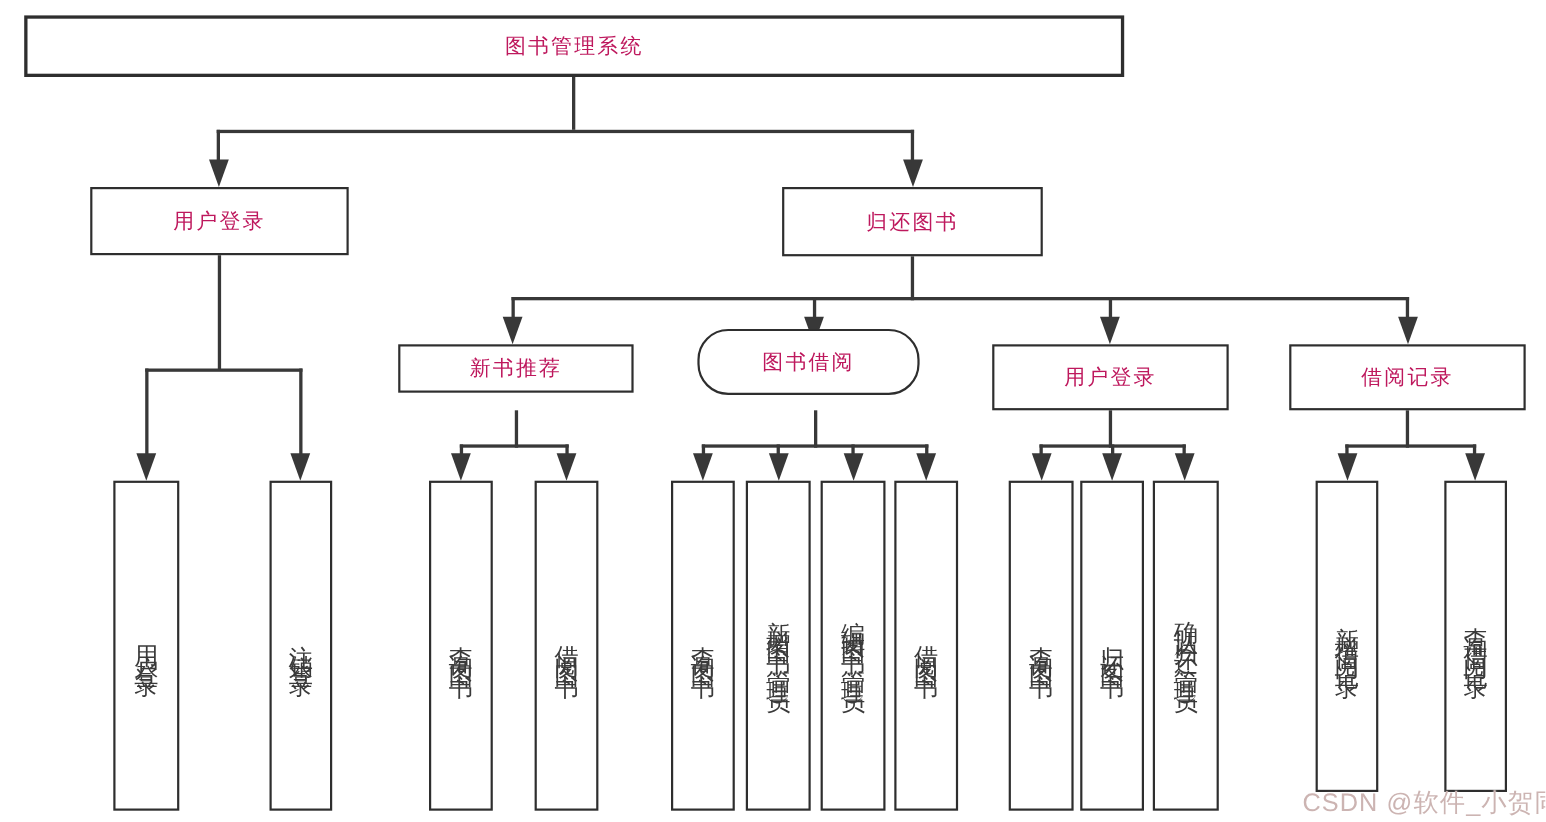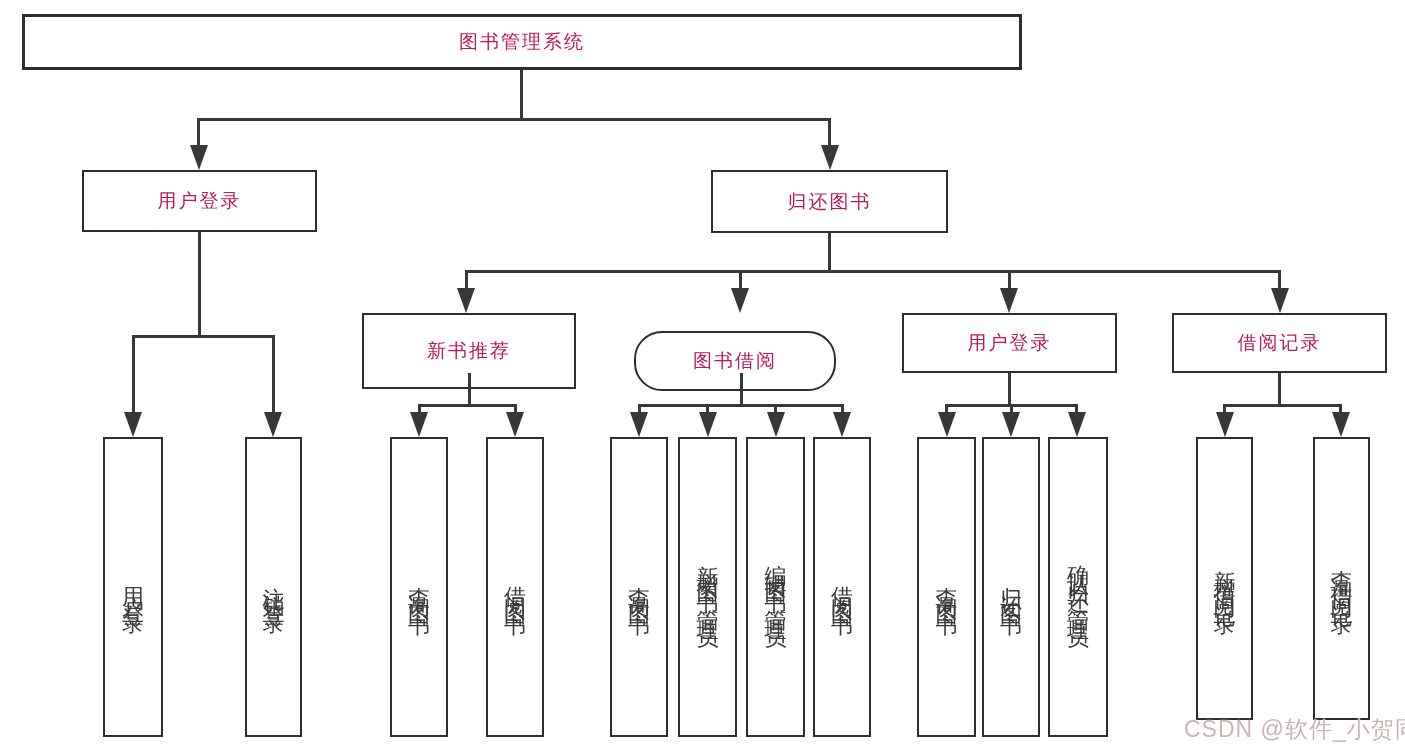--- a/index.html
+++ b/index.html
@@ -66,24 +66,24 @@
   <div class="hl" style="left:464.5px;top:270px;width:816px;"></div>
   <div class="vl" style="left:464.5px;top:270px;height:19px;"></div>
   <div class="arr" style="left:457px;top:288px;"></div>
   <div class="vl" style="left:738.5px;top:270px;height:19px;"></div>
   <div class="arr" style="left:731px;top:288px;"></div>
   <div class="vl" style="left:1007.5px;top:270px;height:19px;"></div>
   <div class="arr" style="left:1000px;top:288px;"></div>
   <div class="vl" style="left:1278px;top:270px;height:19px;"></div>
   <div class="arr" style="left:1270.5px;top:288px;"></div>
 
-  <div class="hbox" style="left:362px;top:313px;width:214px;height:76px;">
+  <div class="hbox" style="left:362px;top:313px;width:214px;height:44px;">
     <span>新书推荐</span>
   </div>
-  <div class="hbox" style="left:634px;top:331px;width:202px;height:60px;border-radius:28px;">
+  <div class="hbox" style="left:634px;top:299px;width:202px;height:60px;border-radius:28px;">
     <span>图书借阅</span>
   </div>
   <div class="hbox" style="left:902px;top:313px;width:215px;height:60px;">
     <span>用户登录</span>
   </div>
   <div class="hbox" style="left:1172px;top:313px;width:215px;height:60px;">
     <span>借阅记录</span>
   </div>
 
   <div class="vl" style="left:467.5px;top:373px;height:34px;"></div>

